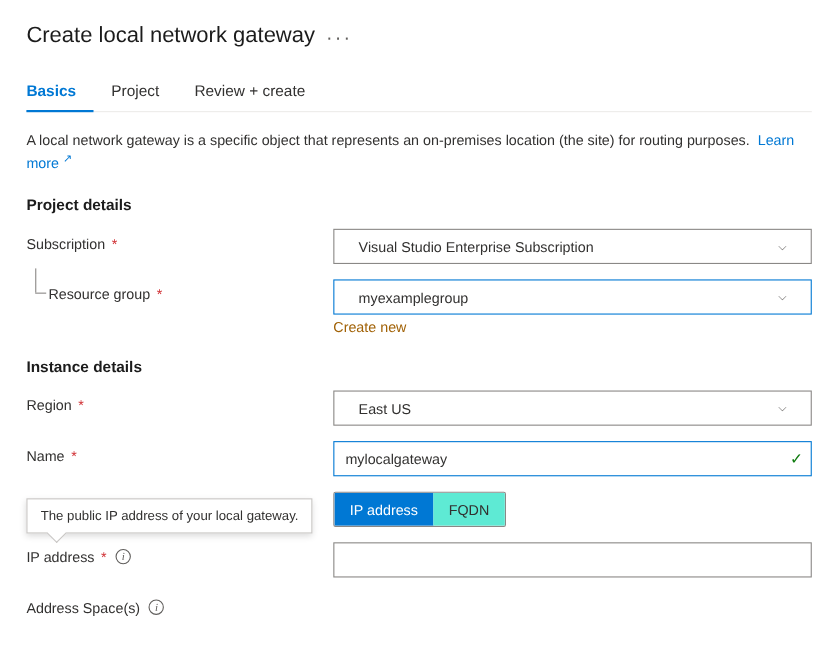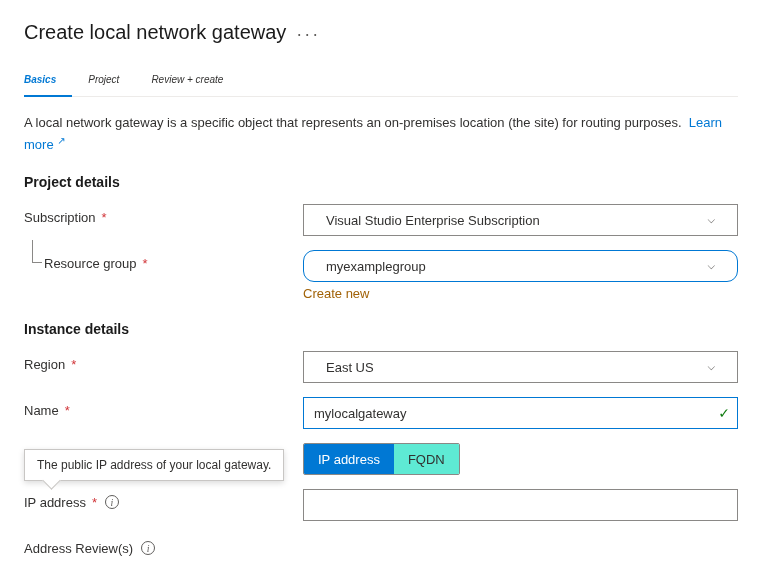--- a/index.html
+++ b/index.html
@@ -34,28 +34,27 @@
 
     
     .tabs {
       display: flex;
       border-bottom: 1px solid #edebe9;
       margin-bottom: 16px;
       gap: 0;
     }
     .tab {
       padding: 8px 16px 10px 0;
-      font-size: 10px;
+      font-size: 14px;
       cursor: pointer;
       color: #323130;
       margin-right: 16px;
       border-bottom: 2px solid transparent;
       position: relative;
       top: 1px;
-      font-style: italic;
     }
     .tab.active {
       border-bottom: 2px solid #0078d4;
       color: #0078d4;
       font-weight: 600;
     }
 
     
     .description {
       font-size: 13px;
@@ -160,21 +159,20 @@
       max-width: 450px;
       background: #fff;
       cursor: pointer;
       min-height: 32px;
       font-size: 13px;
       color: #323130;
     }
     .dropdown.active-focus {
       border-color: #0078d4;
       border-width: 1px;
-      border-radius: 11px;
     }
     .dropdown-chevron {
       font-size: 10px;
       color: #605e5c;
     }
     .text-input-wrapper {
       position: relative;
       max-width: 450px;
       width: 100%;
     }
@@ -377,18 +375,18 @@
       <span class="required-star">*</span>
       <span class="info-icon">i</span>
     </div>
     <div class="form-control-col">
       <input class="plain-input" type="text" value="" style="">
     </div>
   </div>
 
   <div class="form-row address-space-row">
     <div class="form-label-col">
-      <span>Address Review(s)</span>
+      <span>Address Space(s)</span>
       <span class="info-icon">i</span>
     </div>
   </div>
 
 </div>
 
 </body></html>

